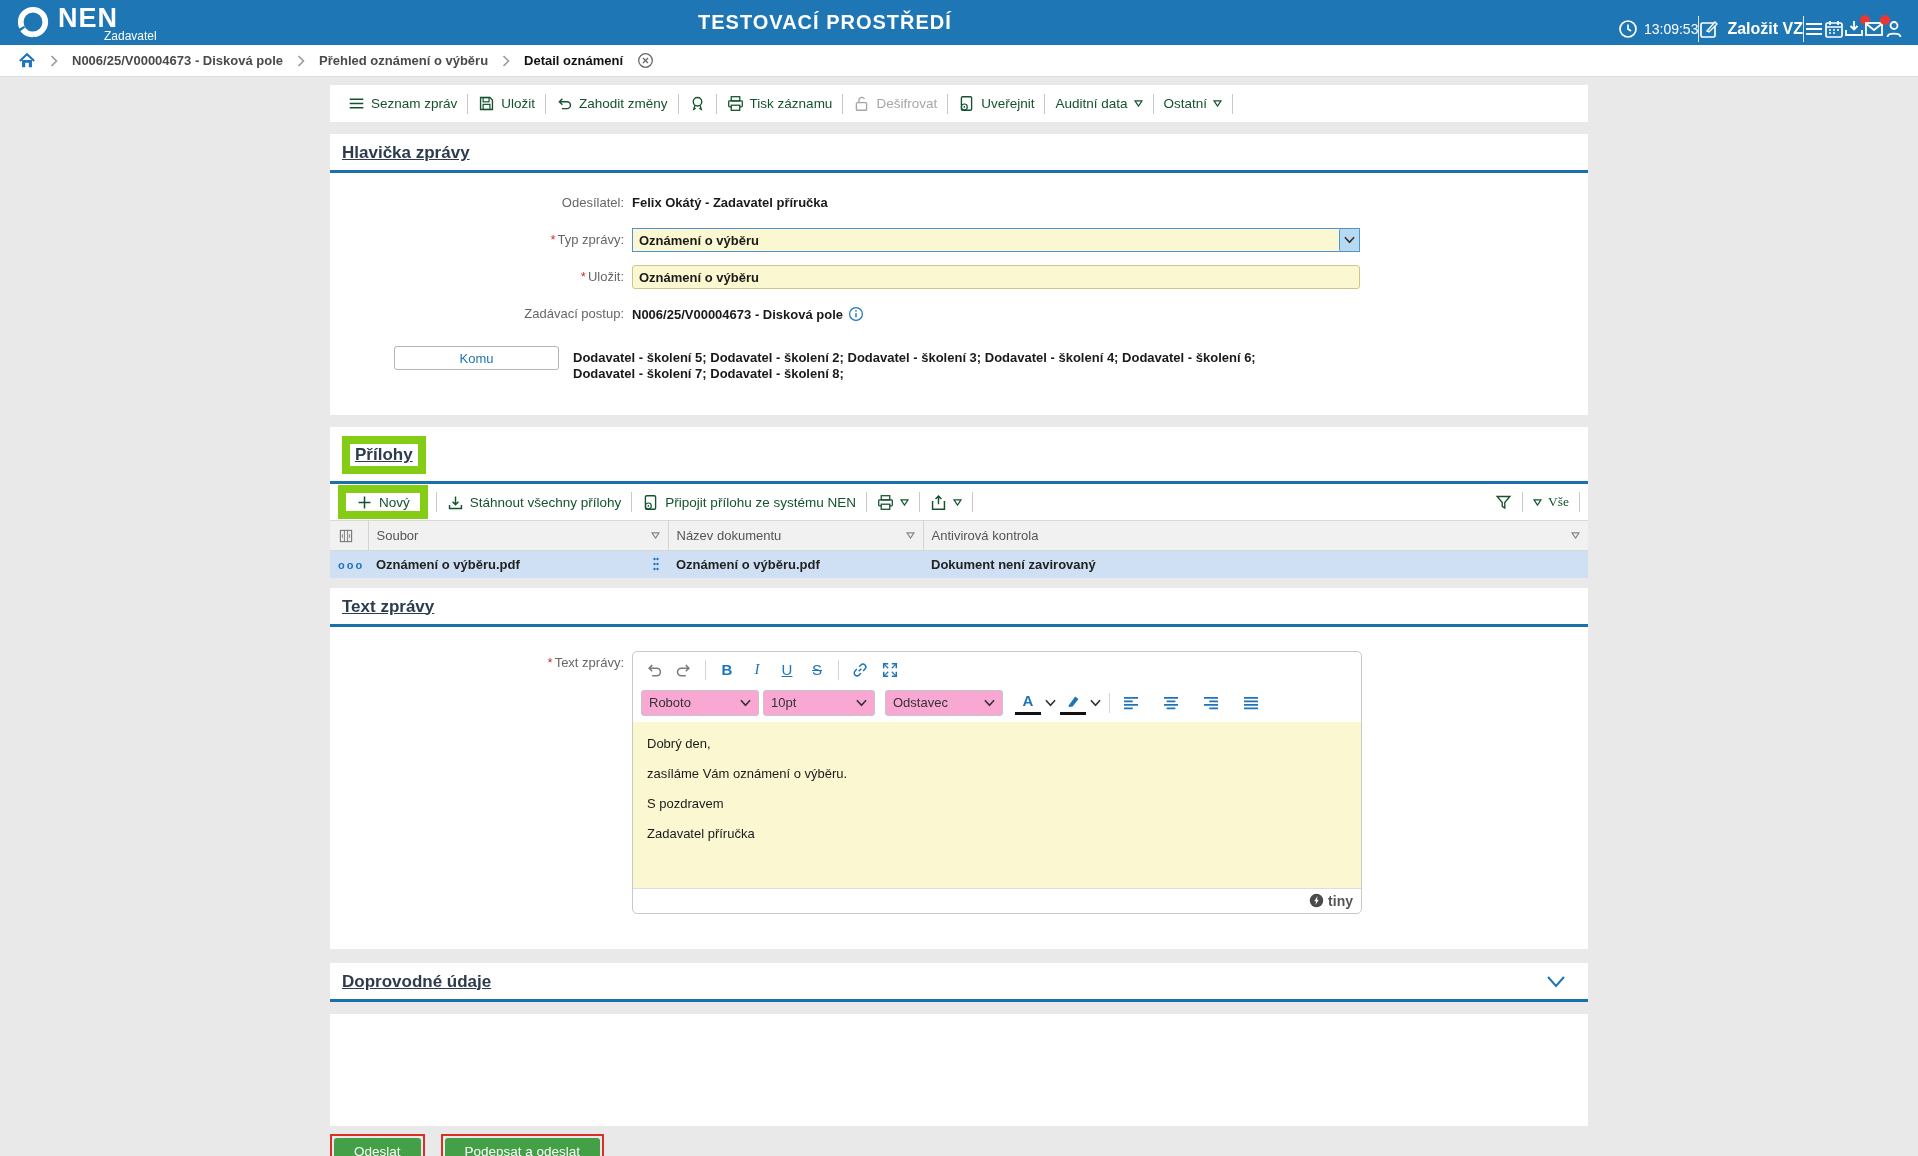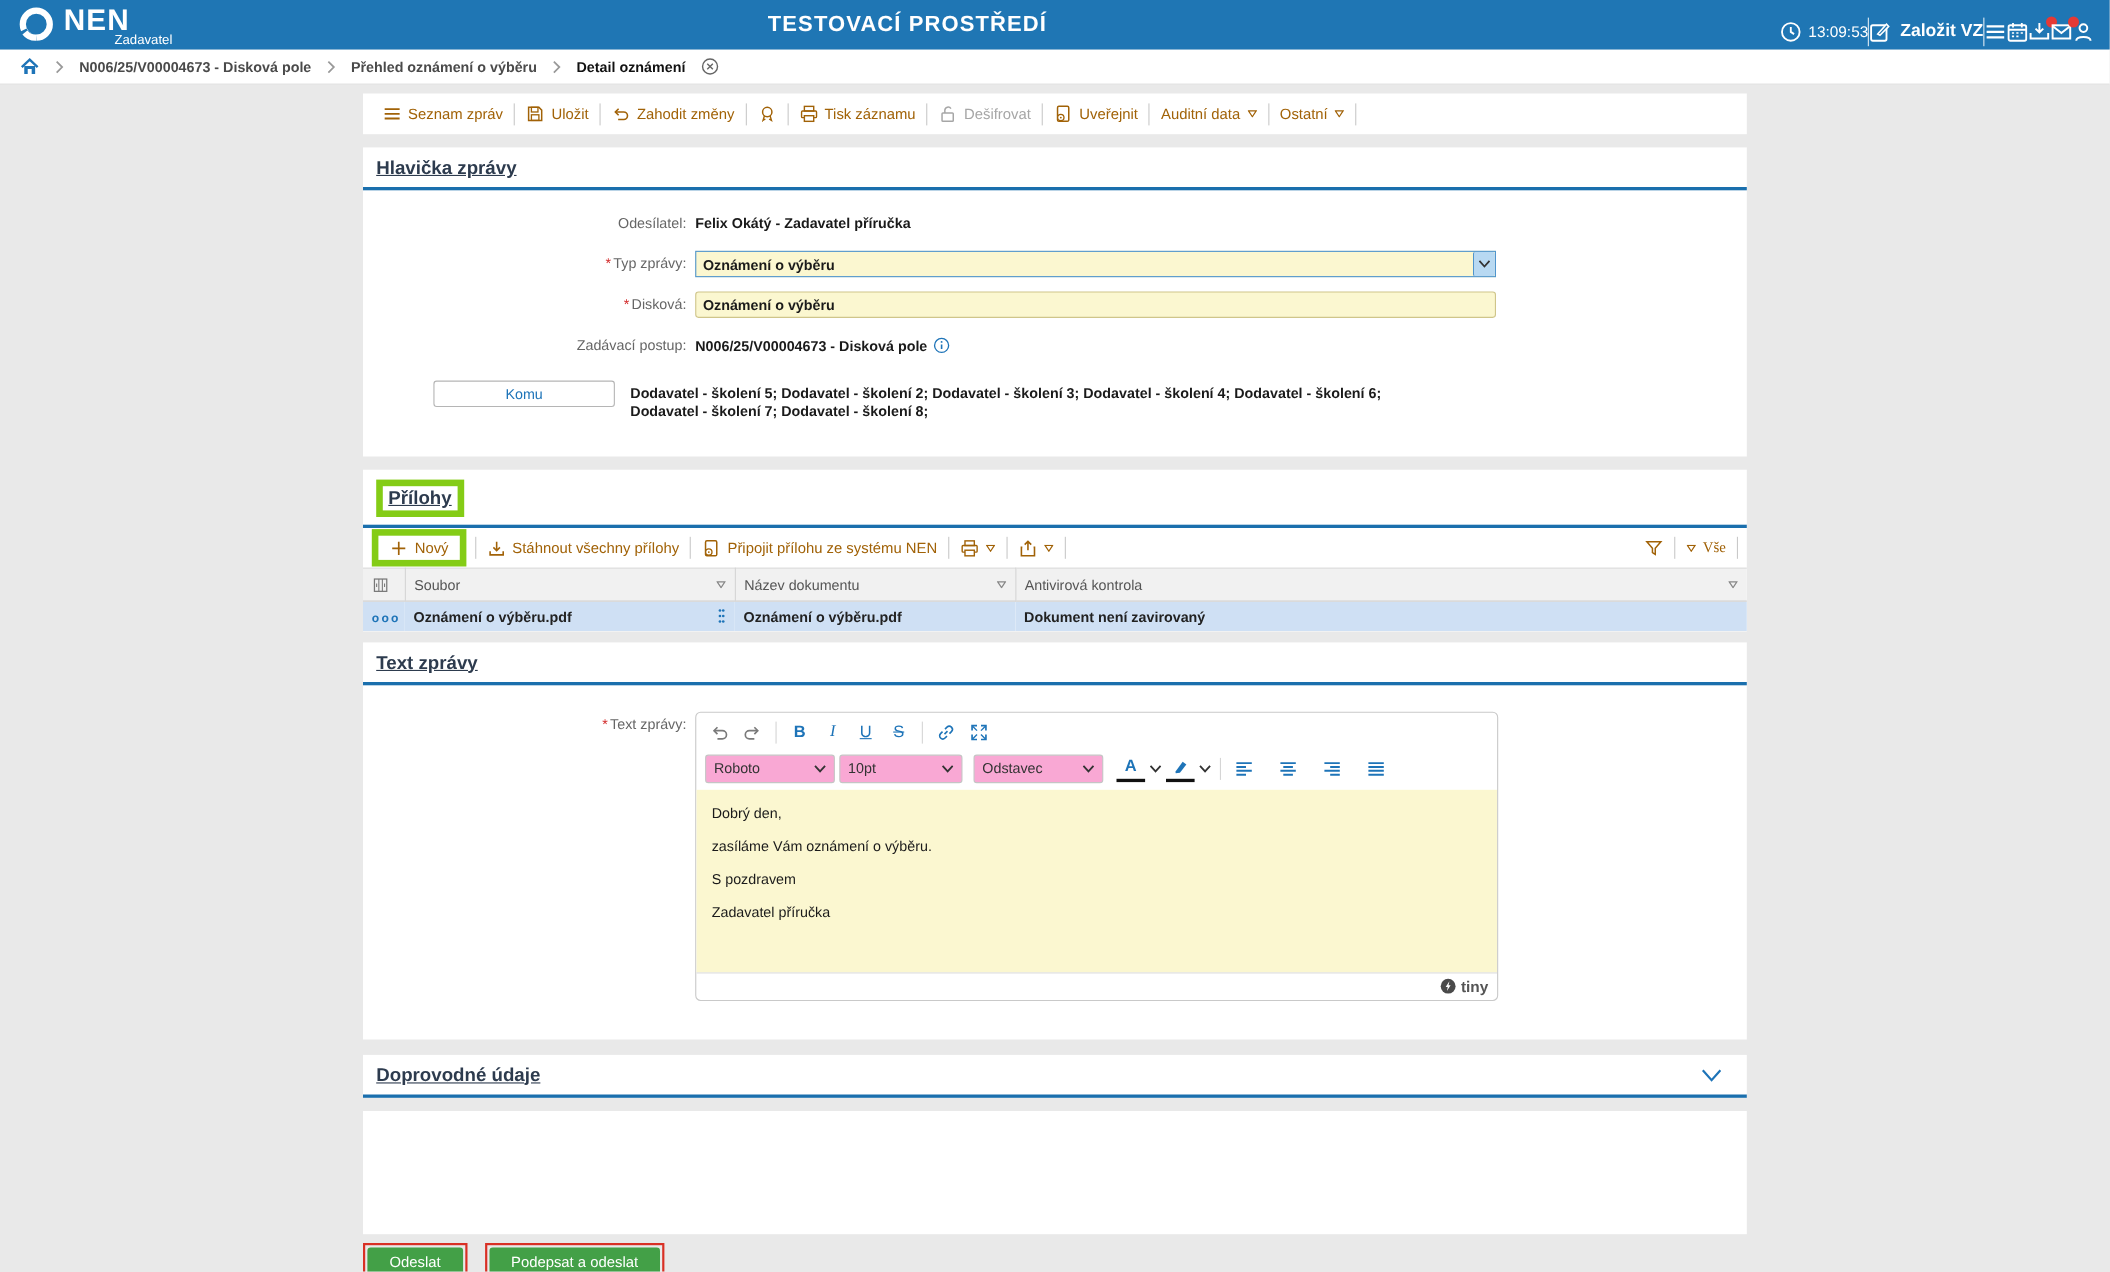--- a/index.html
+++ b/index.html
@@ -28,31 +28,31 @@
   .bc-item.current { color:#111; }
   .bc-sep { color:#999; }
 
   
   .content { width:1258px; margin-left:330px; }
   .card { background:#fff; }
   .gap8{height:8px;} .gap10{height:10px;} .gap12{height:12px;} .gap14{height:14px;}
 
   
   .rec-toolbar { height:37px; display:flex; align-items:center; padding-left:8px; }
-  .rt-item { display:flex; align-items:center; gap:6px; color:#a16207; font-size:13.5px; padding:0 10px; cursor:pointer; white-space:nowrap; }
+  .rt-item { display:flex; align-items:center; gap:6px; color:#14532d; font-size:13.5px; padding:0 10px; cursor:pointer; white-space:nowrap; }
   .rt-item.disabled { color:#a6a6a6; cursor:default; }
   .rt-sep { width:1px; height:20px; background:#c9c9c9; }
   .rt-ic { width:17px; height:17px; }
   .tri { width:9px; height:7px; }
 
   
   .sec-head { display:flex; align-items:center; justify-content:space-between; padding:9px 12px 7px 12px; }
   .sec-title { font-size:17px; font-weight:bold; color:#2d3b4e;text-decoration:underline; }
   .sec-rule { height:3px; background:#1a6fad; }
-  .red-box { border:6px solid #84cc16; }
+  .red-box { border:8px solid #84cc16; }
   .ann-title { padding:1px 5px; }
 
   
   .form { padding:18px 16px 20px 0; }
   .frow { display:flex; align-items:flex-start; margin-bottom:13px; min-height:24px; }
   .flabel { width:294px; text-align:right; color:#666; padding-top:4px; flex:none; }
   .req { color:#d32f2f; margin-right:2px; }
   .fval { margin-left:8px; font-weight:bold; color:#1a1a1a; padding-top:4px; }
   .dropdown { margin-left:8px; width:728px; height:24px; background:#fbf7d0; border:1px solid #4f94cd; display:flex; align-items:center; cursor:pointer; }
   .dropdown .dd-text { flex:1; padding:0 6px; font-weight:bold; color:#1a1a1a; }
@@ -297,21 +297,21 @@
         <div class="dropdown">
           <span class="dd-text">Oznámení o výběru</span>
           <span class="dd-btn">
             <svg width="11" height="8" viewBox="0 0 12 8" class="chev-blue">
                 <use href="#chev-down"></use>
               </svg>
           </span>
         </div>
       </div>
       <div class="frow">
-        <span class="flabel"><span class="req">*</span><span>Disková:</span></span>
+        <span class="flabel"><span class="req">*</span><span>Uložit:</span></span>
         <input class="t-input" value="Oznámení o výběru" style="">
       </div>
       <div class="frow">
         <span class="flabel">Zadávací postup:</span>
         <span class="fval">
           <span>N006/25/V00004673 - Disková pole</span><svg class="info-ic" viewBox="0 0 20 20" style="display:inline-block">
               <circle cx="10" cy="10" r="8" fill="none" stroke="#1e74b8" stroke-width="1.5"></circle>
               <path d="M10 9 V14" stroke="#1e74b8" stroke-width="1.8"></path>
               <circle cx="10" cy="6" r="1.1" fill="#1e74b8"></circle>
             </svg>

